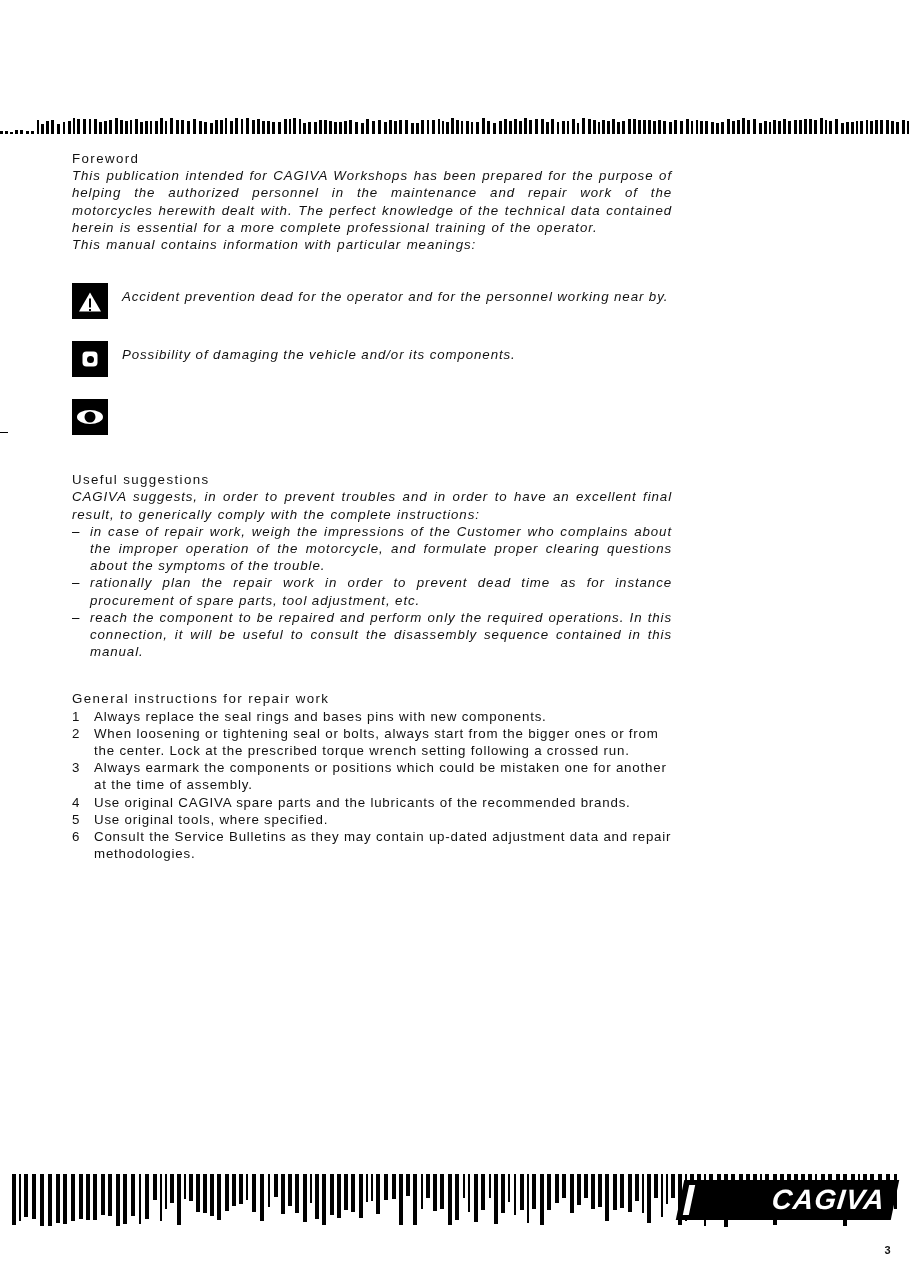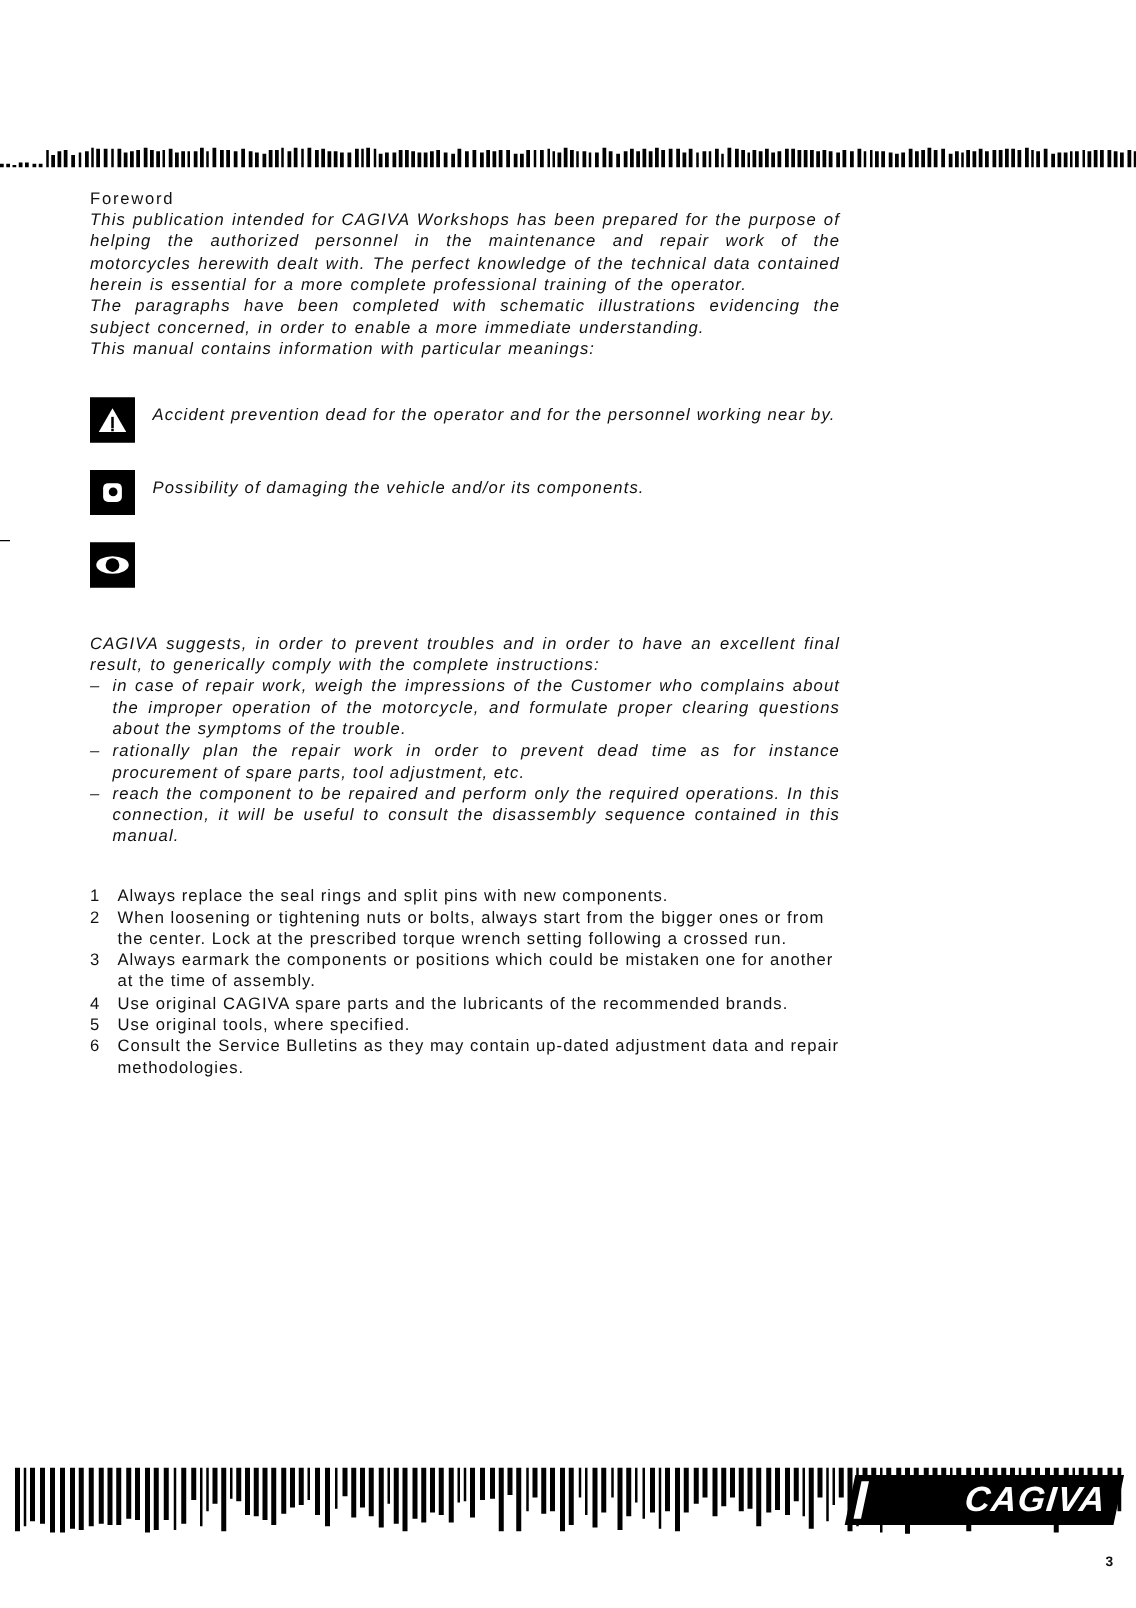--- a/index.html
+++ b/index.html
@@ -453,21 +453,20 @@
       <div class="tick" style="left: 902px; width: 3px; height: 14px;"></div>
       <div class="tick" style="left: 907px; width: 3px; height: 13px;"></div>
     </div>
 
   <div class="margin-tick"></div>
 
   <div class="content">
 
     <div class="heading">Foreword</div>
     <p class="para">This publication intended for CAGIVA Workshops has been prepared for the purpose of helping the authorized personnel in the maintenance and repair work of the motorcycles herewith dealt with. The perfect knowledge of the technical data contained herein is essential for a more complete professional training of the operator.</p>
-    <p class="para">The paragraphs have been completed with schematic illustrations evidencing the subject concerned, in order to enable a more immediate understanding.</p>
     <p class="para">This manual contains information with particular meanings:</p>
 
     <div class="symbols">
 
       <div class="sym-row">
         <div class="sym-box">
           <div class="tri"></div>
           <div class="tri-bang"></div>
           <div class="tri-dot"></div>
         </div>
@@ -488,48 +487,50 @@
           <div class="eye">
               <div class="eye-pupil"></div>
             </div>
         </div>
       </div>
 
     </div>
 
     <div class="block-gap-md"></div>
 
+    <div class="heading">Useful suggestions</div>
     <p class="para">CAGIVA suggests, in order to prevent troubles and in order to have an excellent final result, to generically comply with the complete instructions:</p>
 
     <ul class="dash-list">
       <li class="dash-item">
         <span class="marker">–</span>
         <span class="body">in case of repair work, weigh the impressions of the Customer who complains about the improper operation of the motorcycle, and formulate proper clearing questions about the symptoms of the trouble.</span>
       </li>
       <li class="dash-item">
         <span class="marker">–</span>
         <span class="body">rationally plan the repair work in order to prevent dead time as for instance procurement of spare parts, tool adjustment, etc.</span>
       </li>
       <li class="dash-item">
         <span class="marker">–</span>
         <span class="body">reach the component to be repaired and perform only the required operations. In this connection, it will be useful to consult the disassembly sequence contained in this manual.</span>
       </li>
     </ul>
 
     <div class="block-gap-lg"></div>
 
+    <div class="heading">General instructions for repair work</div>
 
     <ol class="num-list">
       <li class="num-item">
         <span class="marker">1</span>
-        <span class="body">Always replace the seal rings and split pins with new components.</span>
+        <span class="body">Always replace the seal rings and bases pins with new components.</span>
       </li>
       <li class="num-item">
         <span class="marker">2</span>
-        <span class="body">When loosening or tightening nuts or bolts, always start from the bigger ones or from the center. Lock at the prescribed torque wrench setting following a crossed run.</span>
+        <span class="body">When loosening or tightening seal or bolts, always start from the bigger ones or from the center. Lock at the prescribed torque wrench setting following a crossed run.</span>
       </li>
       <li class="num-item">
         <span class="marker">3</span>
         <span class="body">Always earmark the components or positions which could be mistaken one for another at the time of assembly.</span>
       </li>
       <li class="num-item">
         <span class="marker">4</span>
         <span class="body">Use original CAGIVA spare parts and the lubricants of the recommended brands.</span>
       </li>
       <li class="num-item">

